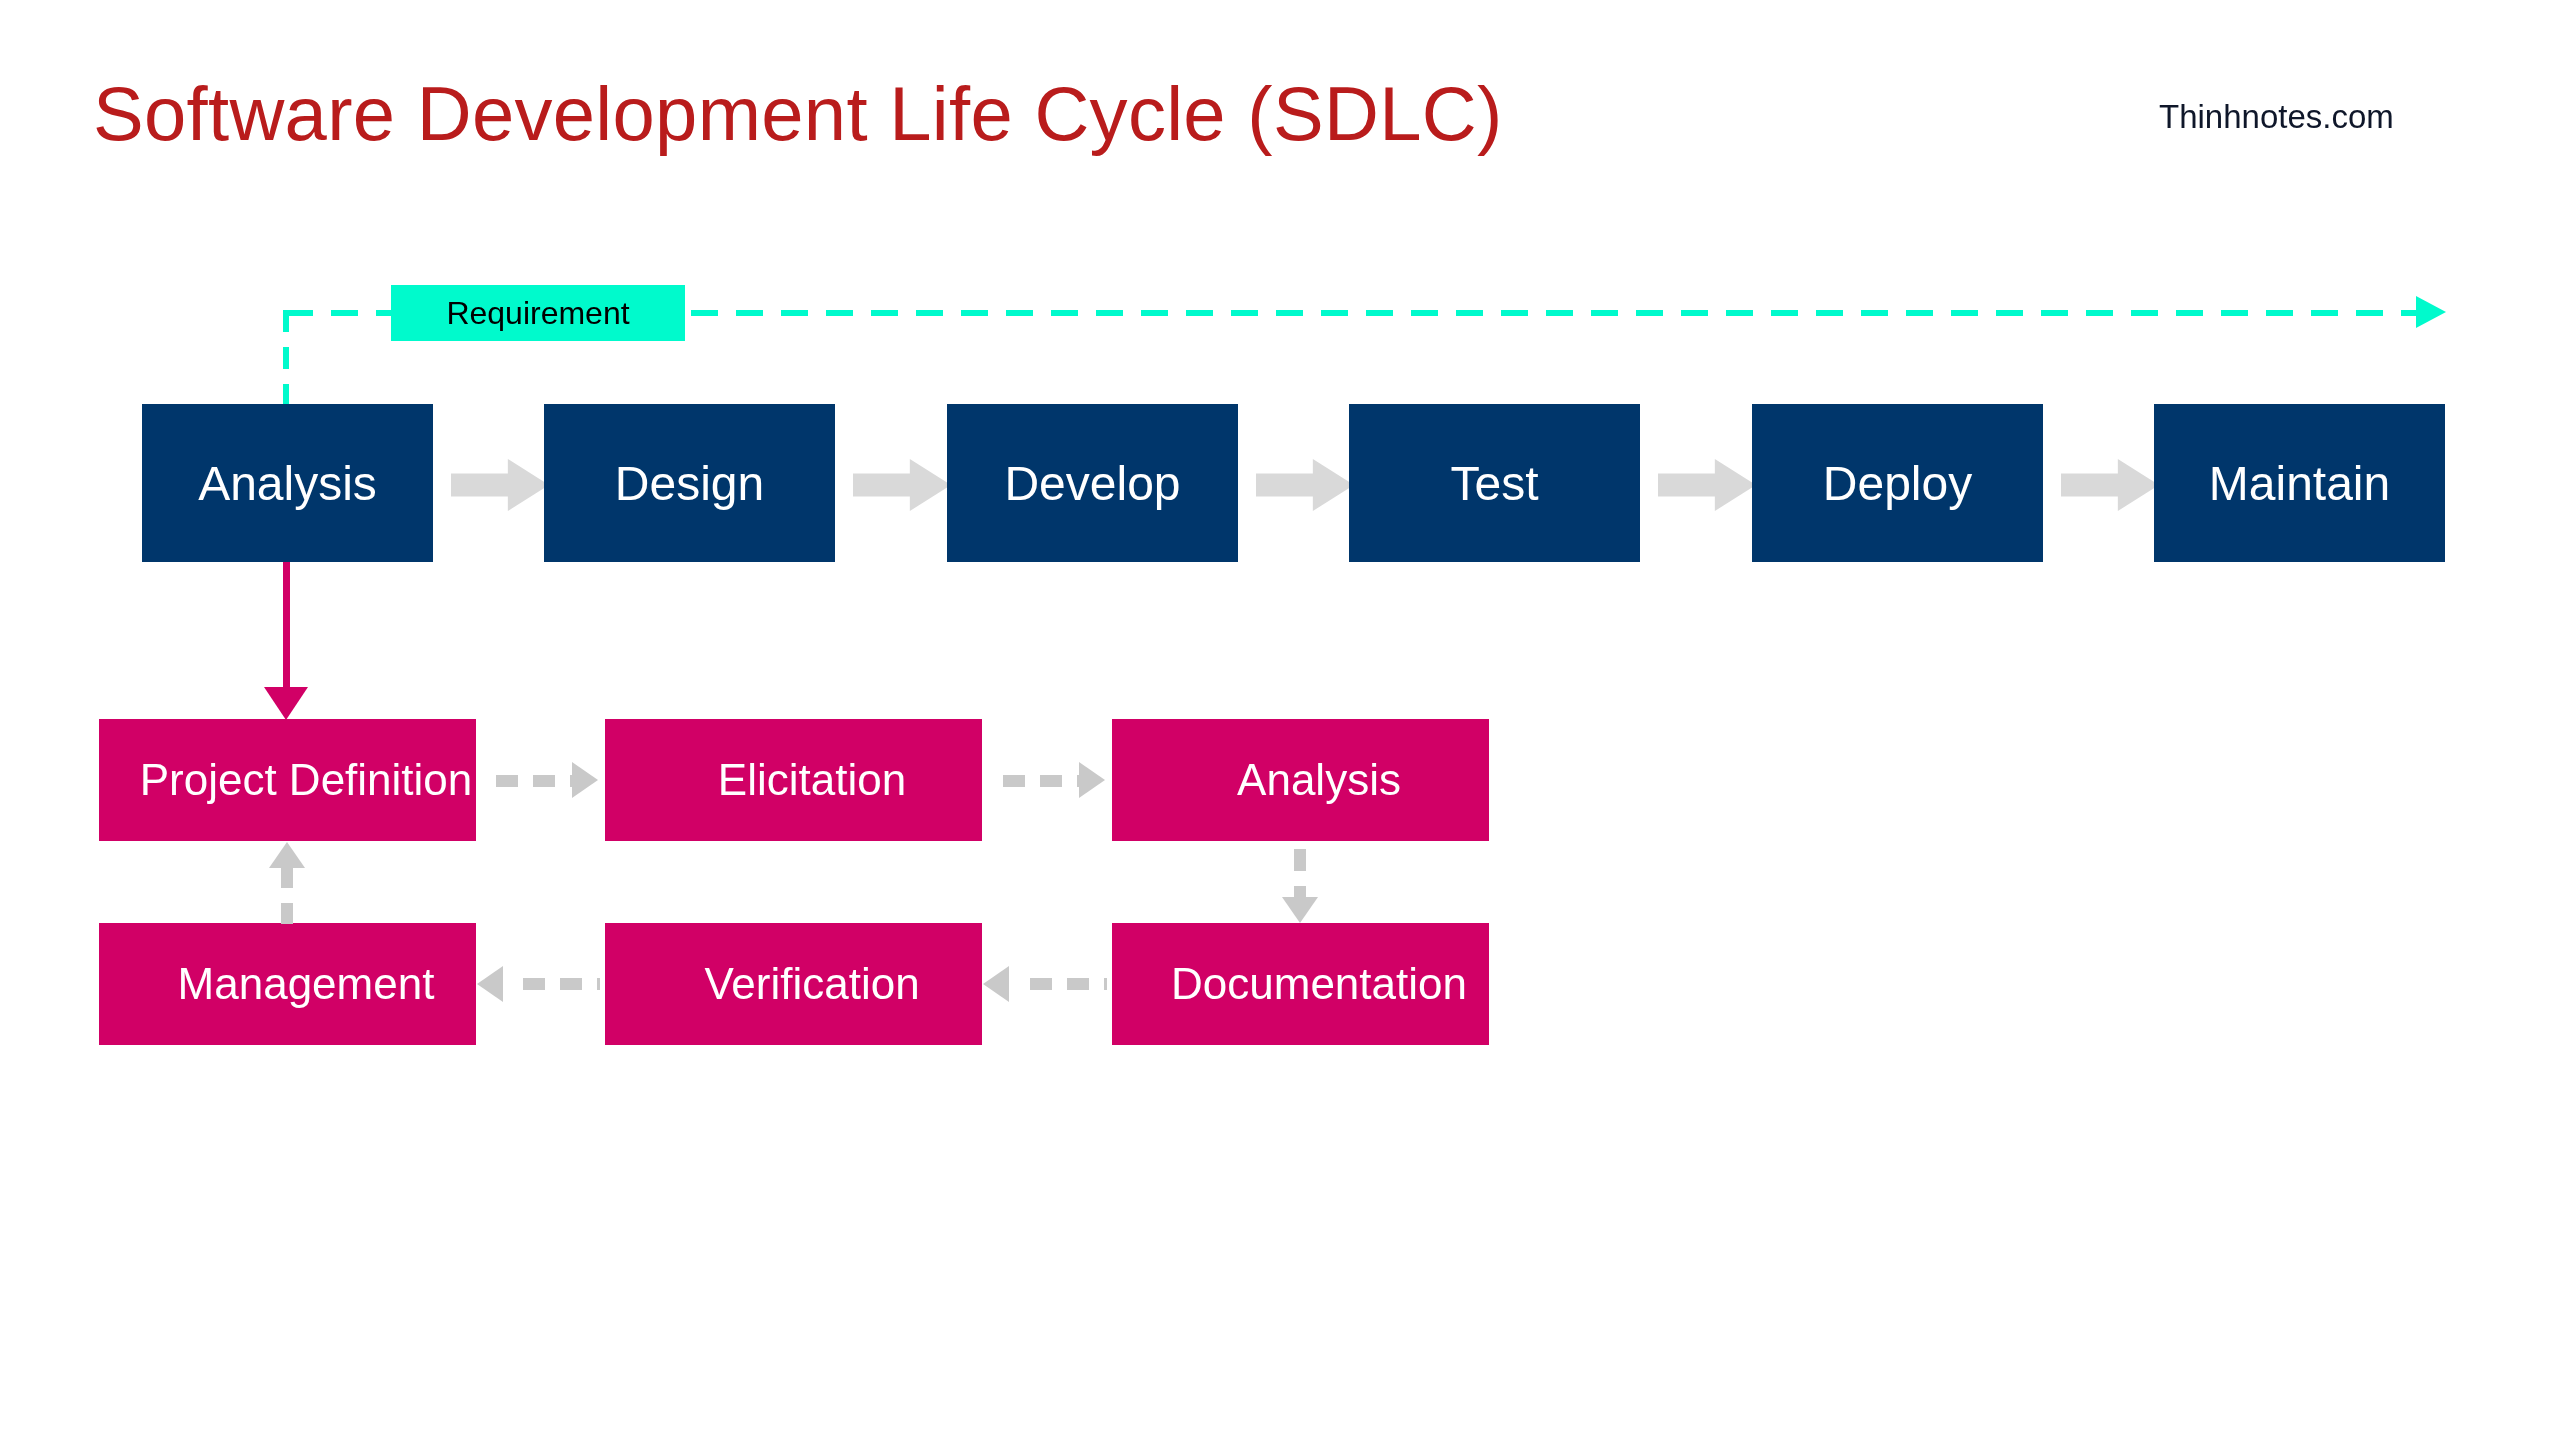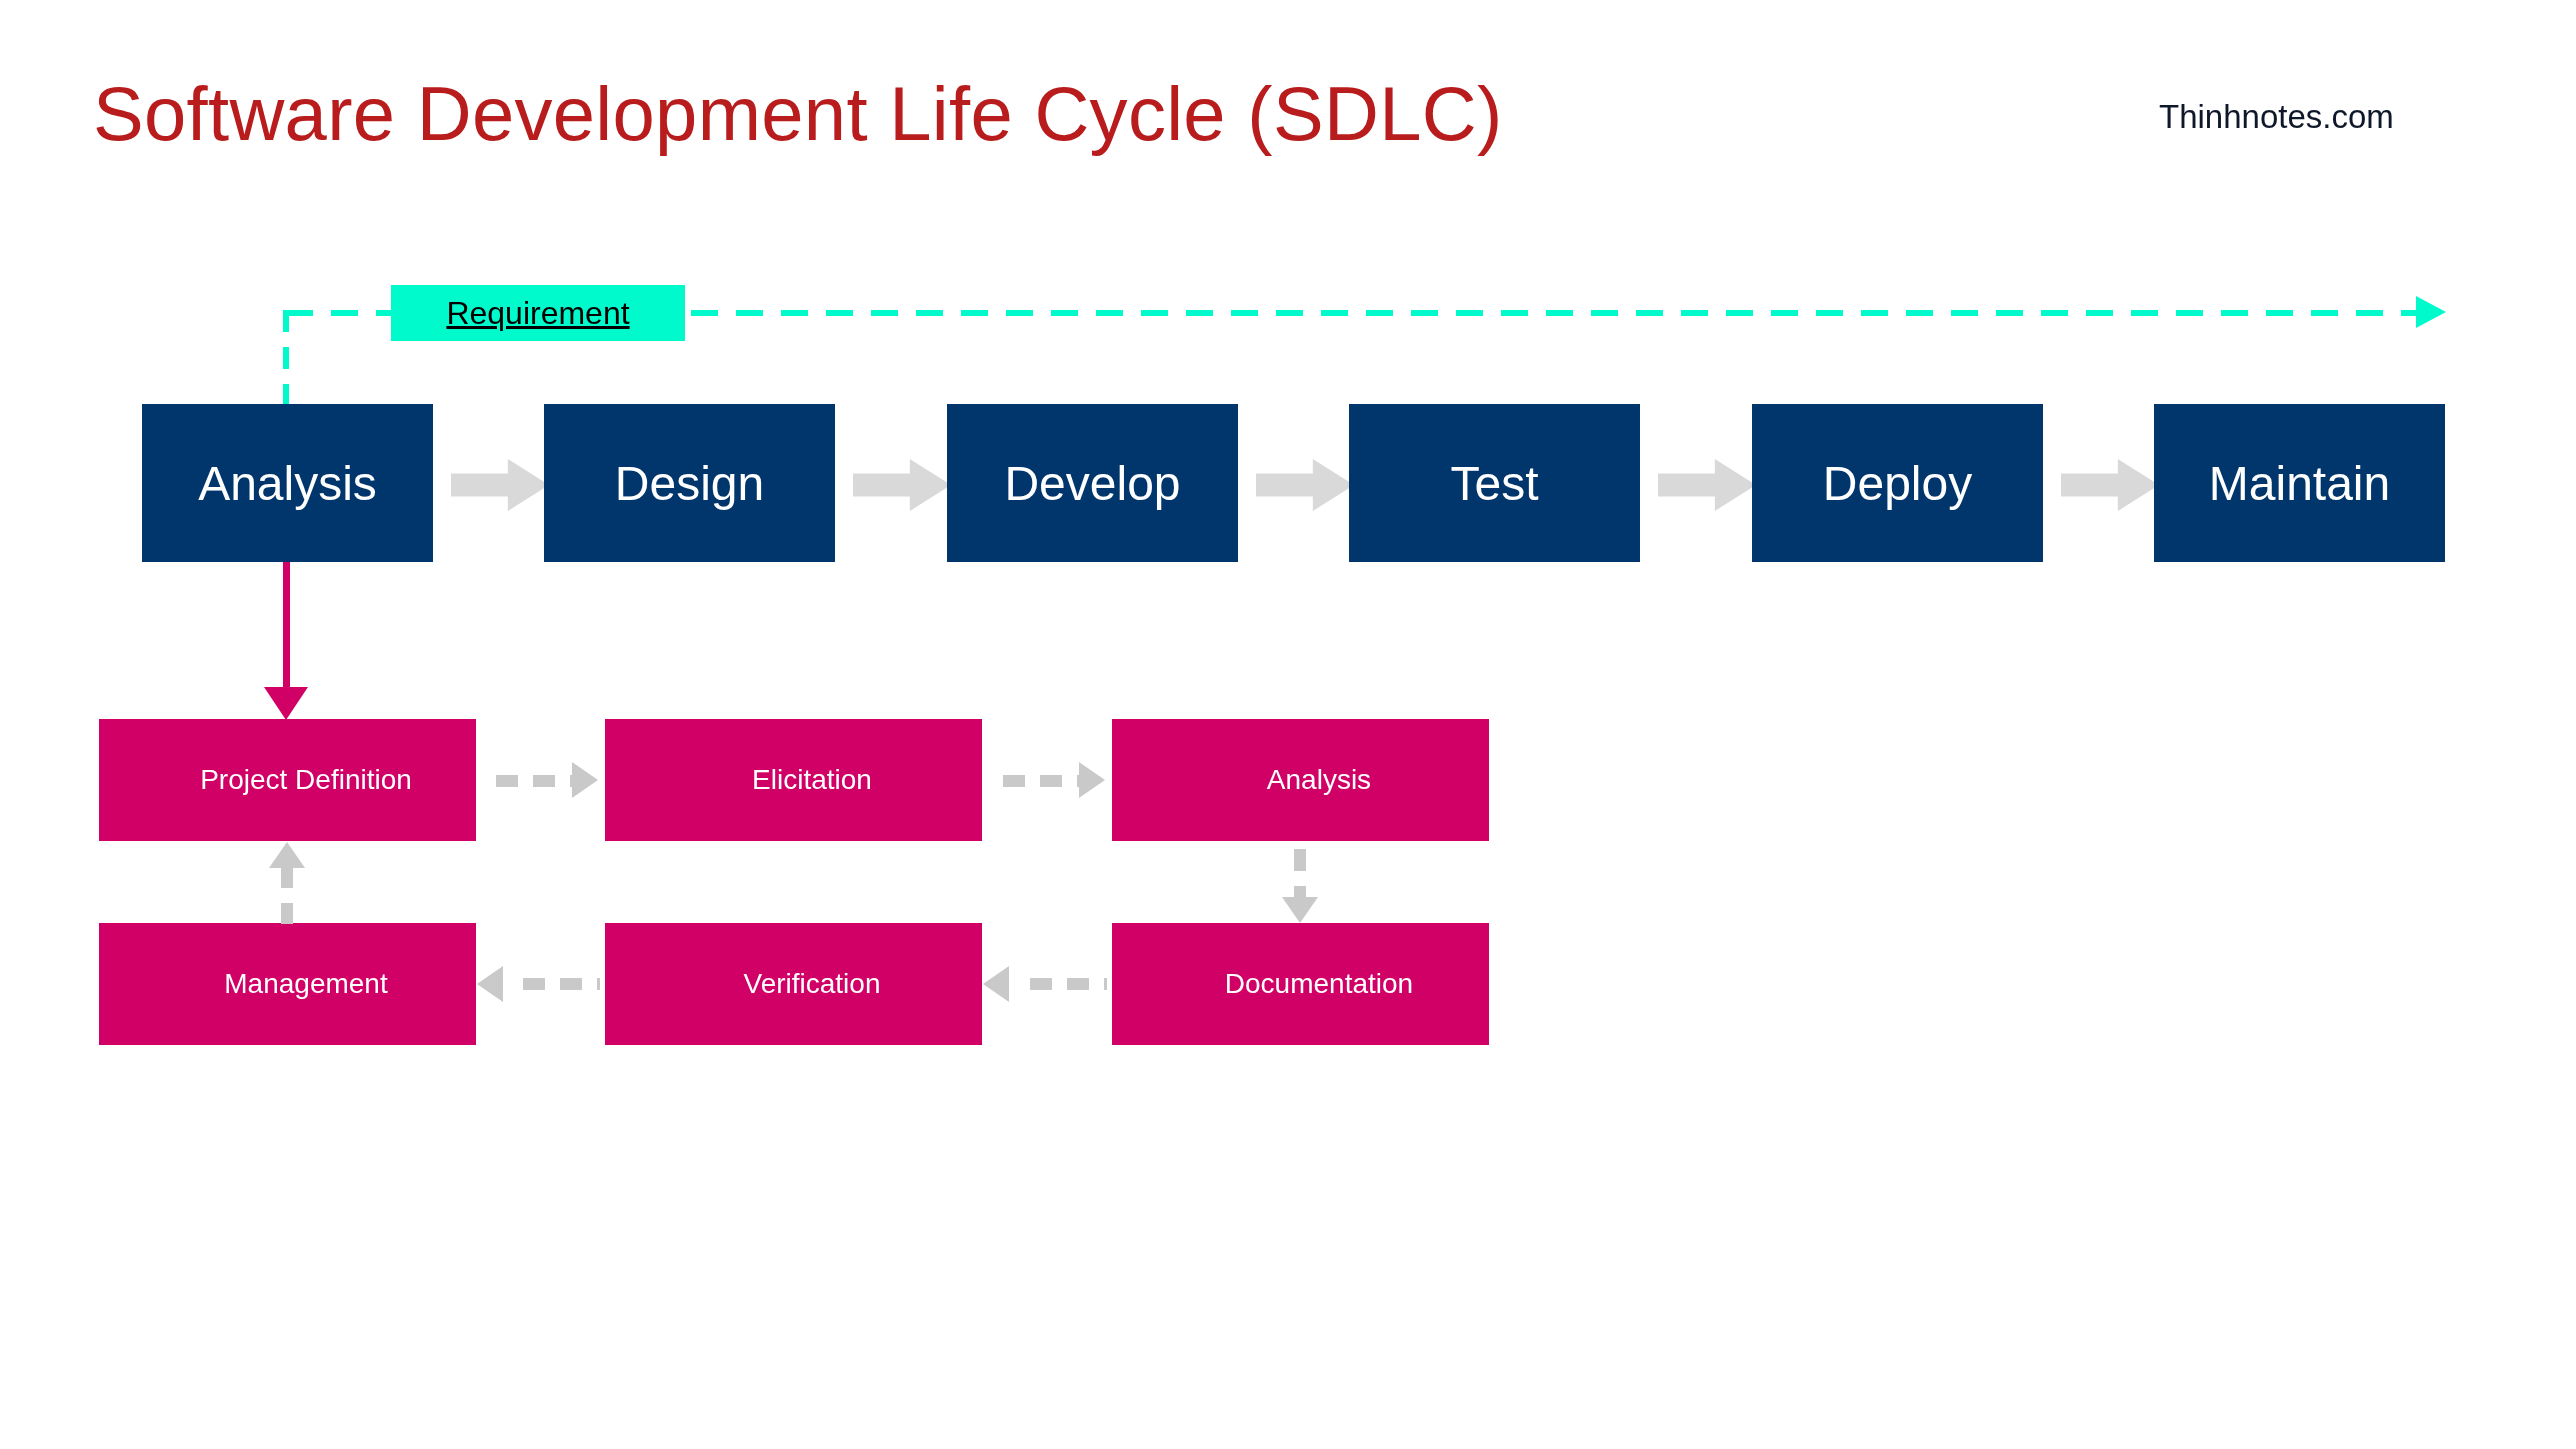--- a/index.html
+++ b/index.html
@@ -53,26 +53,25 @@
     background: #00366B;
     color: #ffffff;
     font-size: 48px;
     font-weight: 400;
   }
   .box-req {
     background: #00FACC;
     color: #000000;
     font-size: 32px;
     font-weight: 400;
-    text-decoration: underline;
   }
   .box-ba {
     background: #D10066;
     color: #ffffff;
-    font-size: 28px;
+    font-size: 44px;
     font-weight: 400;
     padding-left: 37px;
   }
 
   
   .block-arrow {
     position: absolute;
     background: #D9D9D9;
     clip-path: polygon(0% 28%, 58% 28%, 58% 0%, 100% 50%, 58% 100%, 58% 72%, 0% 72%);
   }

